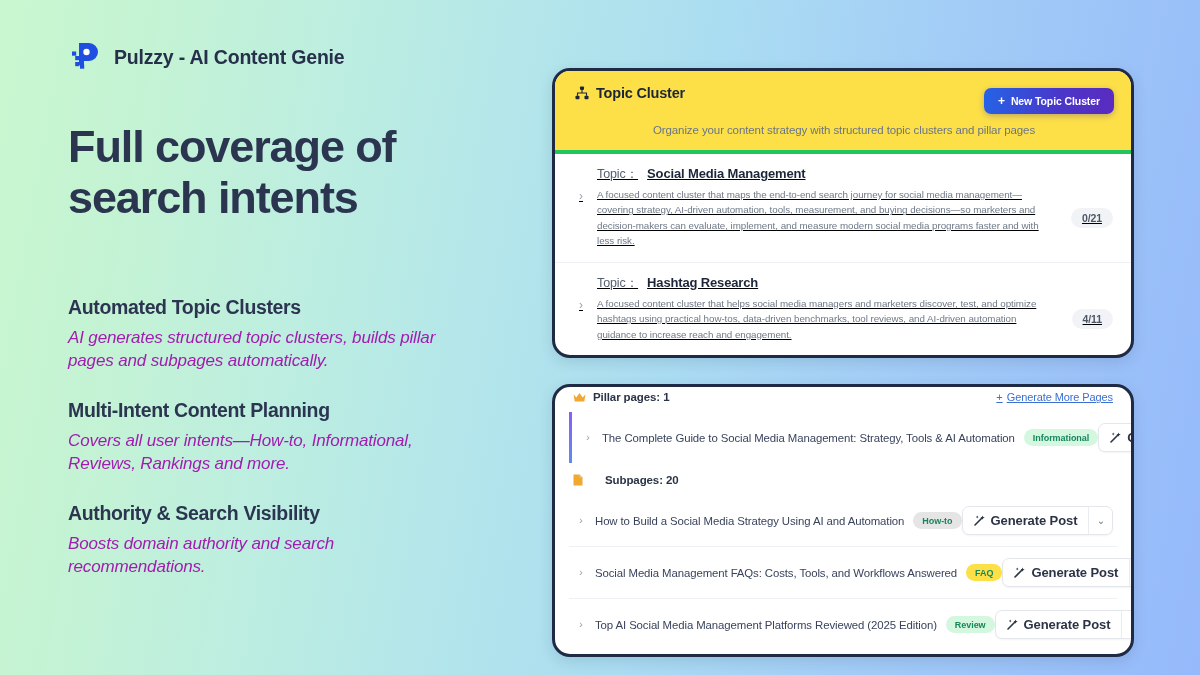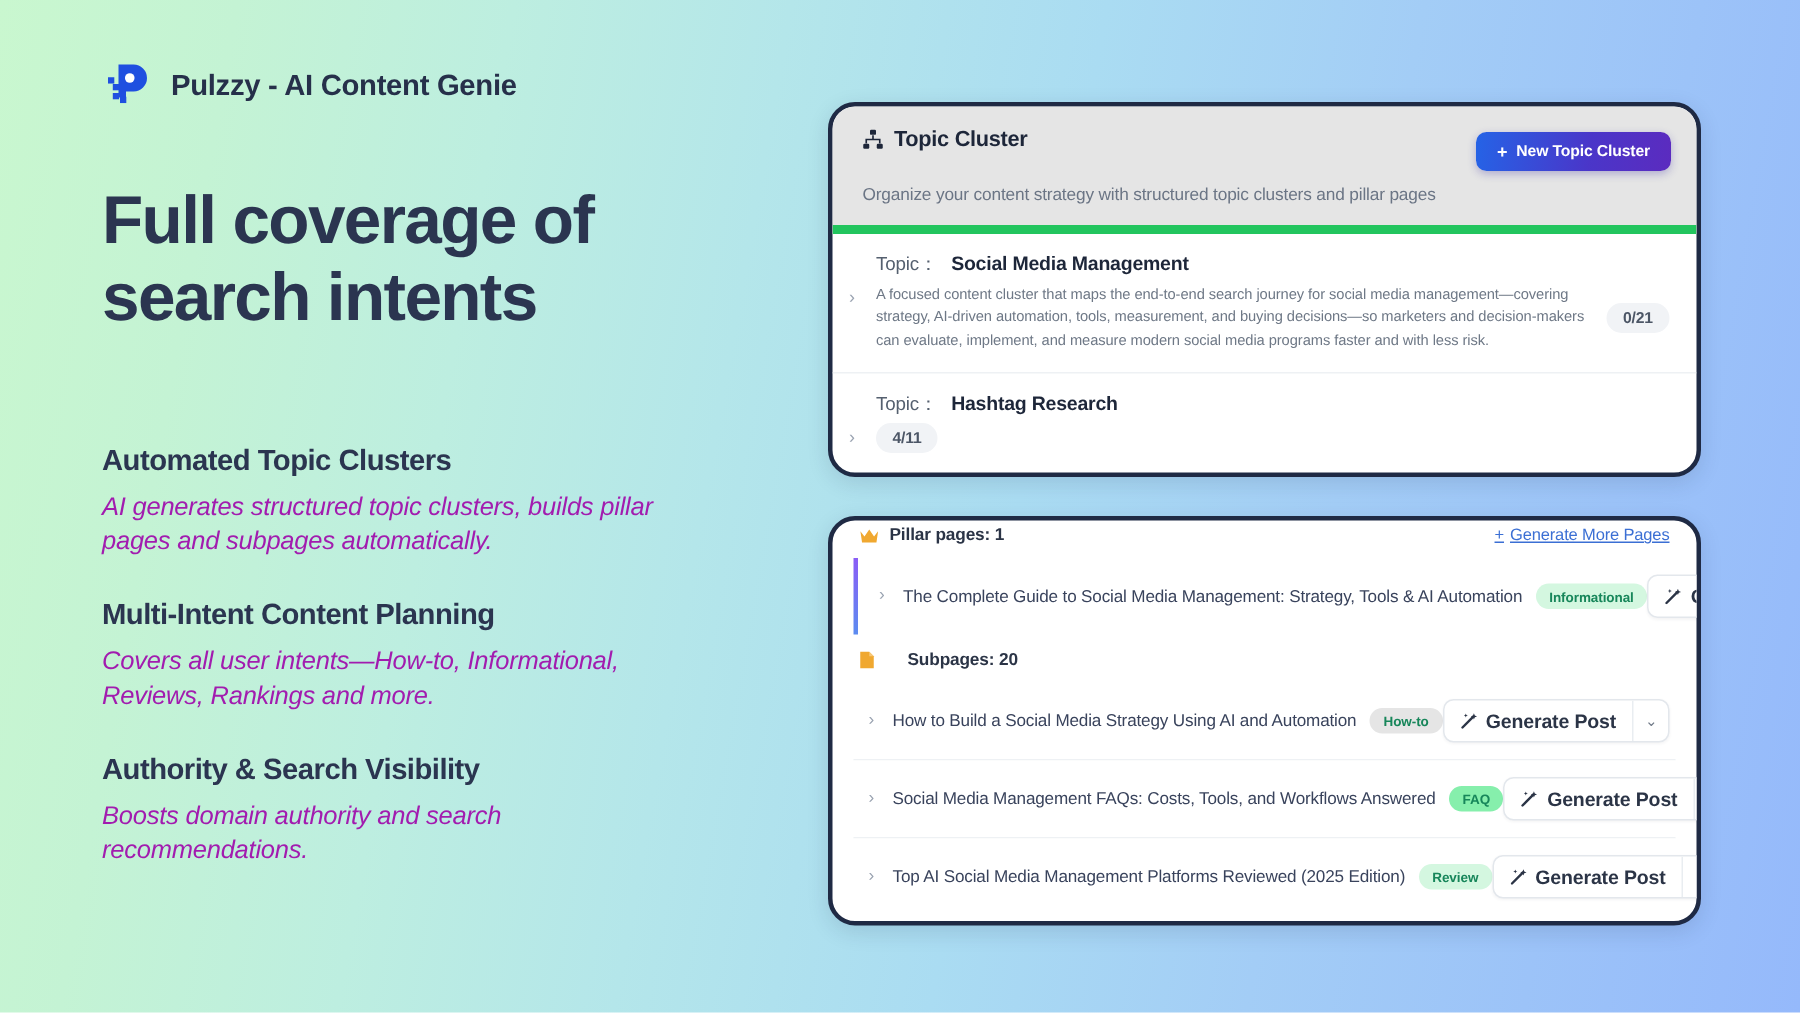--- a/index.html
+++ b/index.html
@@ -97,23 +97,24 @@
     overflow: hidden;
     box-shadow: 0 4px 14px rgba(26,38,70,0.13);
   }
 
   
   .card-cluster { margin-bottom: 26px; }
 
   .cluster-header {
     position: relative;
     padding: 14px 18px 14px 20px;
-    background: #e5e5e5;
-    border-bottom: 6px solid #22c55e;
+    background: #fde047;
+    border-bottom: 4px solid #22c55e;
     min-height: 66px;
+    text-align: center;
   }
   .cluster-title-row {
     display: flex;
     align-items: center;
     gap: 7px;
   }
   .hierarchy-icon { width: 14px; height: 14px; display: block; }
   .cluster-title {
     font-size: 14.5px;
     font-weight: bold;
@@ -140,23 +141,24 @@
     font-size: 10.5px;
     font-weight: bold;
     letter-spacing: -0.1px;
     white-space: nowrap;
     box-shadow: 0 2px 6px rgba(50,40,160,0.3);
     cursor: pointer;
   }
   .plus-glyph { font-size: 12px; font-weight: bold; line-height: 1; }
 
   .topic-row {
-    padding: 12px 18px 13px 11px;
+    padding: 12px 18px 13px 24px;
     border-bottom: 1px solid #eef1f4;
     position: relative;
+    text-decoration: underline;
   }
   .topic-row:last-child { border-bottom: none; }
   .topic-label-line {
     display: flex;
     align-items: baseline;
     gap: 9px;
     margin-bottom: 4px;
     padding-left: 18px;
   }
   .topic-label {
@@ -270,21 +272,21 @@
     margin-left: 9px;
     font-size: 9px;
     font-weight: bold;
     padding: 3.5px 9px;
     border-radius: 10px;
     letter-spacing: -0.05px;
     white-space: nowrap;
   }
   .badge-informational { background: #d4f7e0; color: #17865a; }
   .badge-howto        { background: #e5e5e5; color: #17865a; }
-  .badge-faq          { background: #86efac; color: #17865a; }
+  .badge-faq          { background: #fde047; color: #17865a; }
   .badge-review       { background: #d4f7e0; color: #17865a; }
 
   .row-spacer { flex: 1 1 auto; }
 
   .gen-group {
     flex: 0 0 auto;
     display: flex;
     align-items: stretch;
     border: 1px solid #e3e7ec;
     border-radius: 7px;
@@ -393,20 +395,21 @@
       </div>
     </div>
 
     <div class="topic-row">
       <div class="topic-label-line">
         <span class="topic-label">Topic：</span>
         <span class="topic-name">Hashtag Research</span>
       </div>
       <div class="topic-body">
         <span class="chevron-right">›</span>
+        <div class="topic-desc">A focused content cluster that helps social media managers and marketers discover, test, and optimize hashtags using practical how-tos, data-driven benchmarks, tool reviews, and AI-driven automation guidance to increase reach and engagement.</div>
         <div class="count-pill">4/11</div>
       </div>
     </div>
   </div>
 
   <div class="frame card-pages">
 
     <div class="pages-header">
       <div class="pages-header-left">
         <svg class="crown-icon" viewBox="0 0 13 11">

